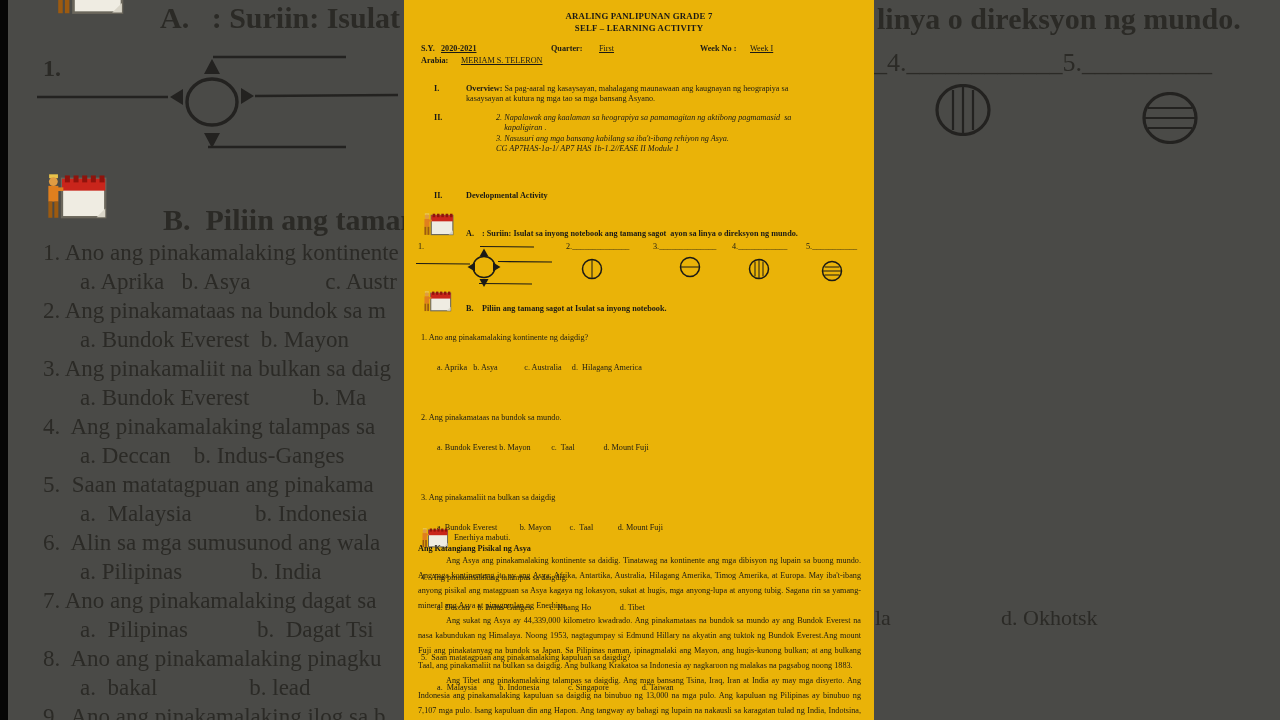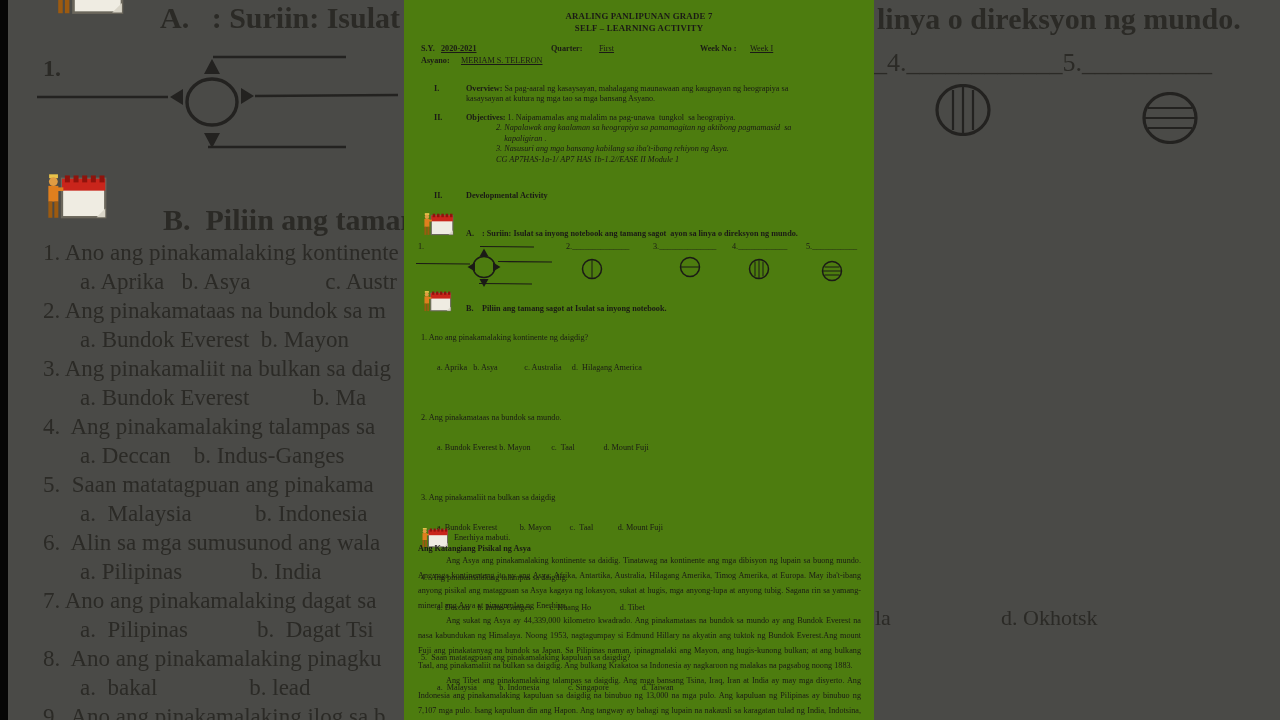--- a/index.html
+++ b/index.html
@@ -3,21 +3,21 @@
 <meta charset="utf-8">
 <style>
   html,body{margin:0;padding:0;background:#000;}
   .stage{position:relative;width:1280px;height:720px;background:#060606;overflow:hidden;
          font-family:"Liberation Serif",serif;}
   .abs{position:absolute;}
   .panel{position:absolute;top:0;height:720px;background:#4a4a47;overflow:hidden;color:#2b2a26;}
   .panel-inner{position:absolute;inset:0;filter:blur(0.7px);}
   .bg-left{left:8px;width:396px;}
   .bg-right{left:874px;width:418px;}
-  .doc{position:absolute;left:404px;top:0;width:470px;height:720px;background:#4d7c0f;
+  .doc{position:absolute;left:404px;top:0;width:470px;height:720px;background:#eab308;
        color:#1b1a16;font-size:8.2px;overflow:hidden;line-height:10px;}
   .bold{font-weight:700;}
   .u{text-decoration:underline;}
   .pre{white-space:pre;}
   .center{width:100%;text-align:center;}
   .doc-title{font-size:8.8px;font-weight:700;letter-spacing:.2px;}
   .obj-line{margin-left:30px;line-height:10.4px;white-space:pre;font-style:italic;}
   .q{white-space:pre;line-height:10px;}
   .q .opts{padding-left:16px;}
   .paras{position:absolute;left:14px;top:553px;width:443px;text-align:justify;line-height:15px;}
@@ -123,31 +123,30 @@
 
     <div class="abs" style="top:44px;left:0;width:470px">
       <span class="abs bold" style="left:17px">S.Y.</span>
       <span class="abs bold u" style="left:37px">2020-2021</span>
       <span class="abs bold" style="left:147px">Quarter:</span>
       <span class="abs u" style="left:195px">First</span>
       <span class="abs bold" style="left:296px">Week No :</span>
       <span class="abs u" style="left:346px">Week I</span>
     </div>
     <div class="abs" style="top:56px;left:0;width:470px">
-      <span class="abs bold" style="left:17px">Asyano:</span>
+      <span class="abs bold" style="left:17px">Arabia:</span>
       <span class="abs u" style="left:57px">MERIAM S. TELERON</span>
     </div>
 
     <div class="abs bold" style="left:30px;top:84px">I.</div>
     <div class="abs pre" style="left:62px;top:84px"><span class="bold">Overview:</span><span> </span><span>Sa pag-aaral ng kasaysayan, mahalagang maunawaan ang kaugnayan ng heograpiya sa</span></div>
     <div class="abs pre" style="left:62px;top:94px">kasaysayan at kutura ng mga tao sa mga bansang Asyano.</div>
 
     <div class="abs bold" style="left:30px;top:113px">II.</div>
     <div class="abs" style="left:62px;top:113px;width:400px">
-      <div class="pre" style="line-height:10.4px"><span class="bold">Objectives:</span><span> </span><span>1. Naipamamalas ang malalim na pag-unawa  tungkol  sa heograpiya.</span></div>
 
         <div class="obj-line">2. Napalawak ang kaalaman sa heograpiya sa pamamagitan ng aktibong pagmamasid  sa</div>
 
         <div class="obj-line">    kapaligiran .</div>
 
         <div class="obj-line">3. Nasusuri ang mga bansang kabilang sa iba't-ibang rehiyon ng Asya.</div>
 
 
         <div class="obj-line">CG AP7HAS-1a-1/ AP7 HAS 1b-1.2//EASE II Module 1</div>
 

